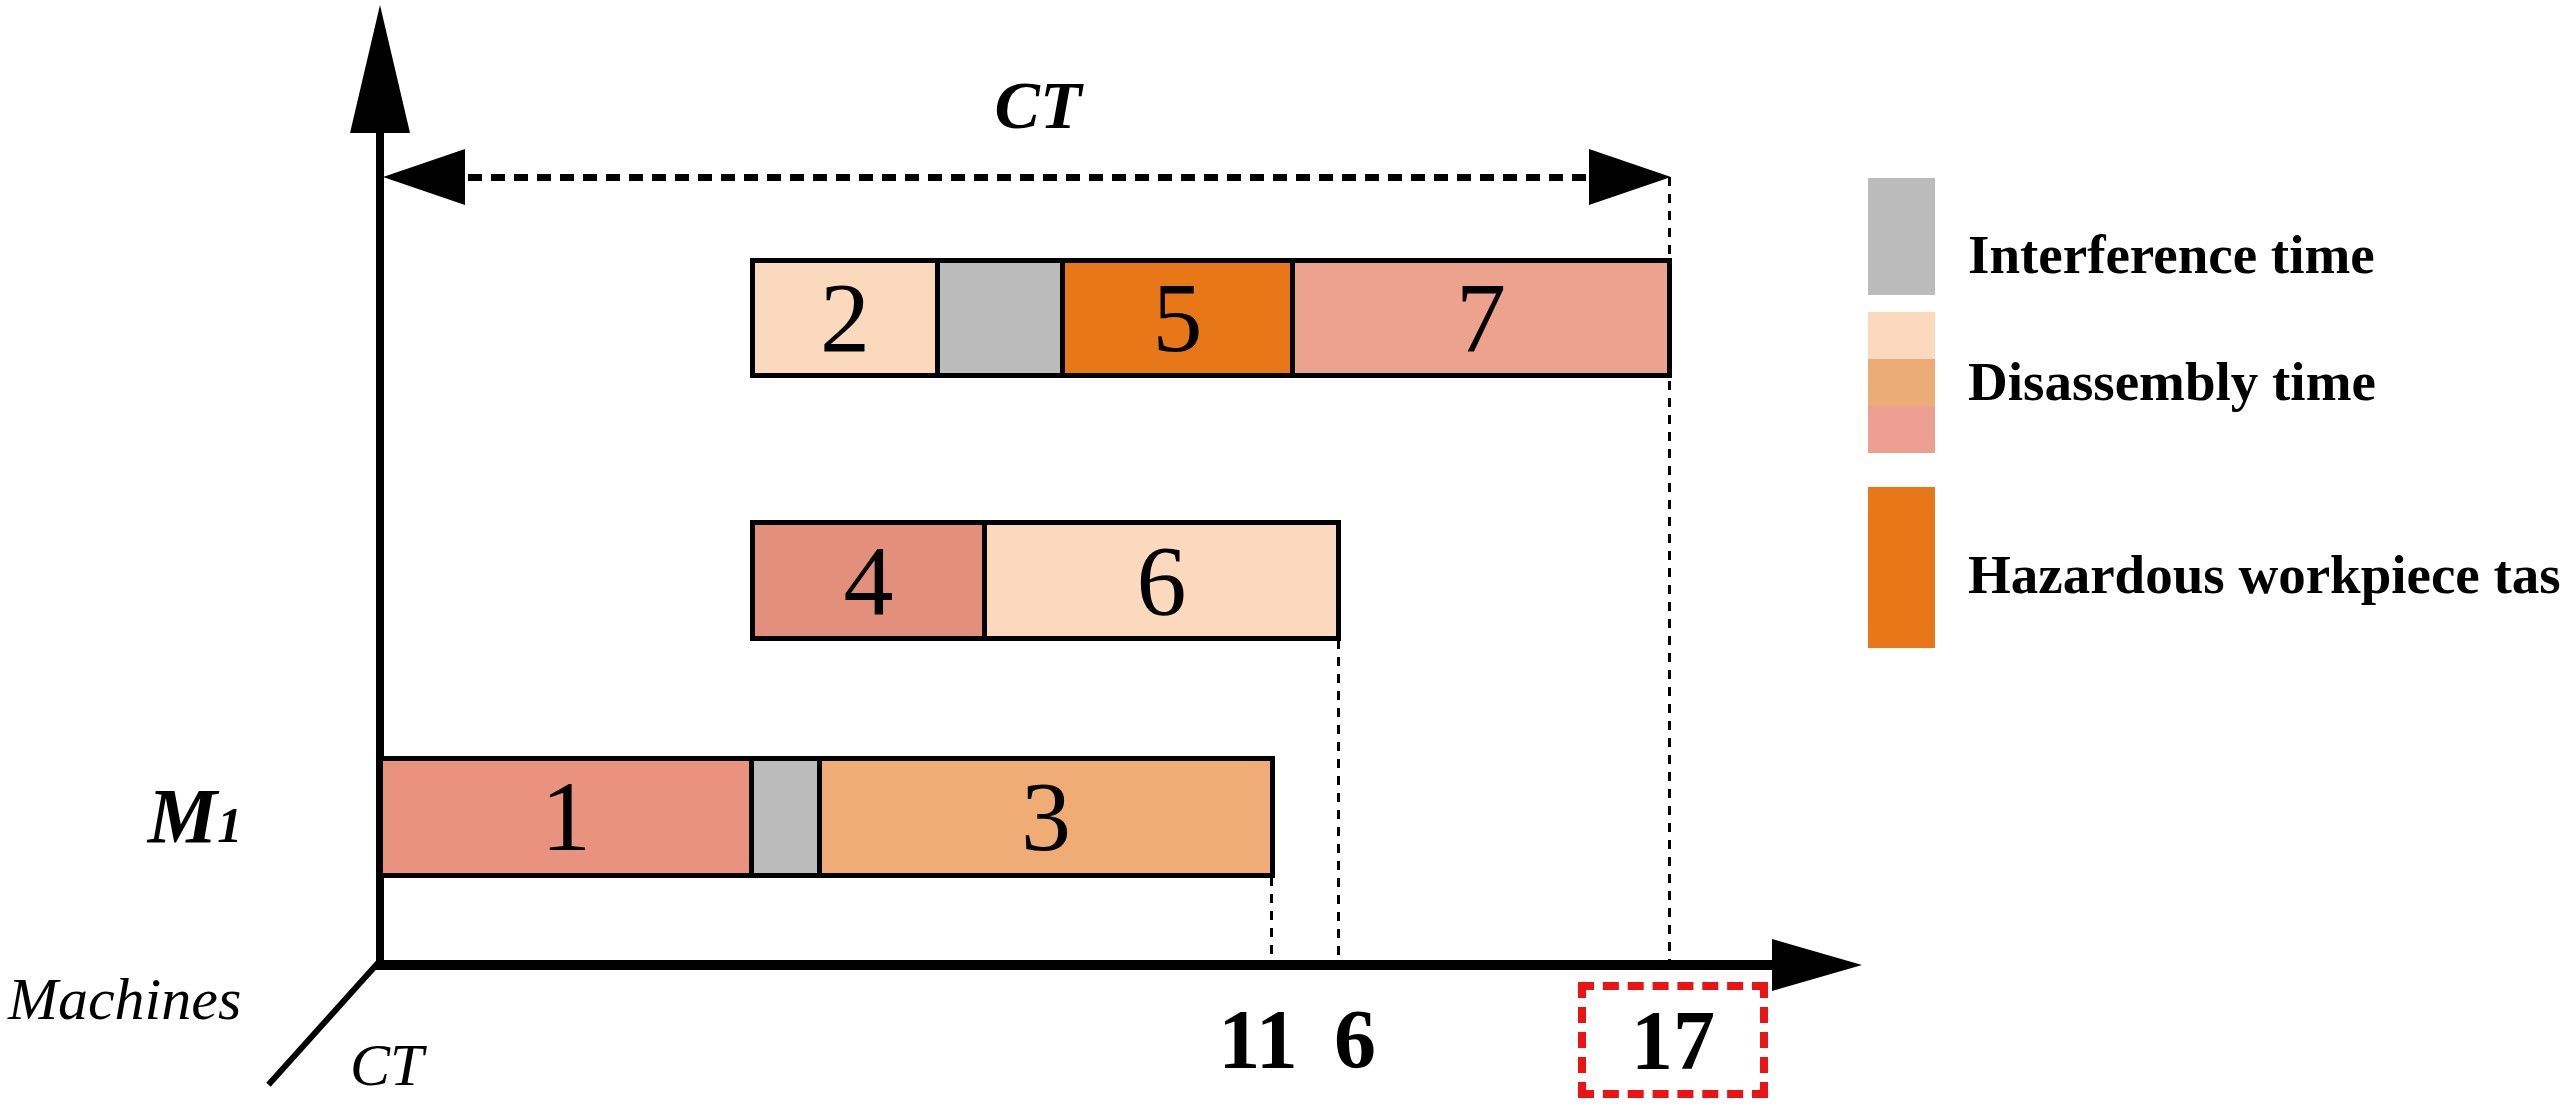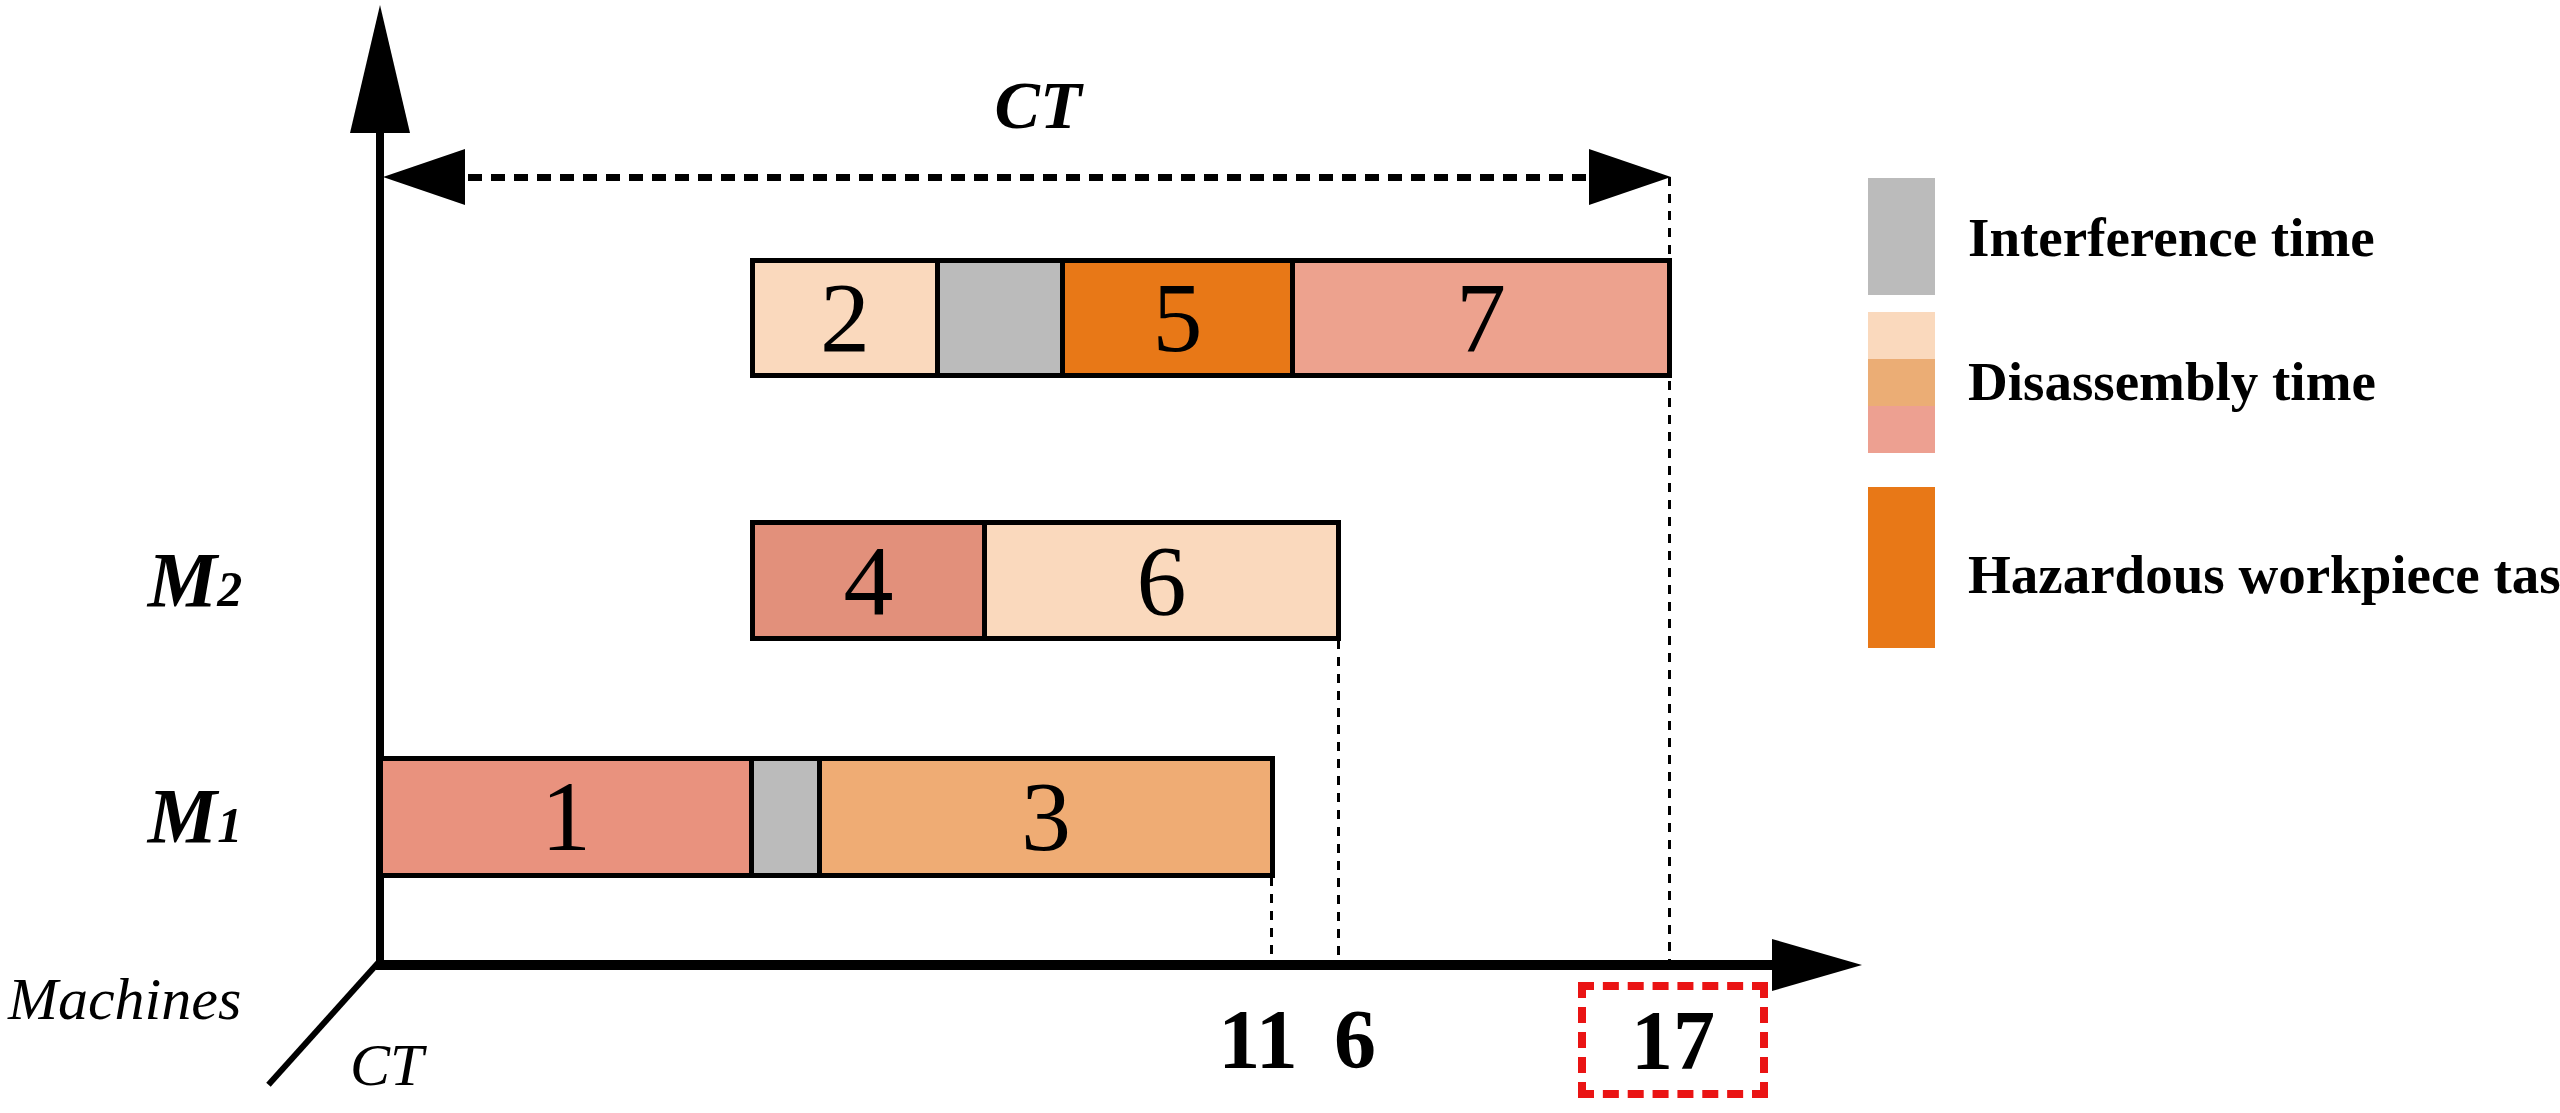--- a/index.html
+++ b/index.html
@@ -79,21 +79,20 @@
   <div class="dotline dot-17"></div>
   <div class="dotline dot-12"></div>
   <div class="dotline dot-11"></div>
 
   <div class="yaxis-line"></div>
   <div class="yaxis-head"></div>
   <div class="xaxis-line"></div>
   <div class="xaxis-head"></div>
   <div class="origin-slash"></div>
 
-  <div class="mlabel" style="top:530px"><span>M</span><span class="msub">2</span></div>
   <div class="mlabel" style="top:766px"><span>M</span><span class="msub">1</span></div>
 
   <div class="seg" style="left: 750px; top: 258px; width: 190px; height: 120px; background-color: rgb(250, 217, 189);">
       <span class="segnum">2</span>
     </div>
   <div class="seg" style="left: 935px; top: 258px; width: 130px; height: 120px; background-color: rgb(187, 187, 187);">
       <span class="segnum"></span>
     </div>
   <div class="seg" style="left: 1060px; top: 258px; width: 235px; height: 120px; background-color: rgb(232, 120, 23);">
       <span class="segnum">5</span>
@@ -122,21 +121,21 @@
   <div class="tick tick-11">11</div>
   <div class="tick tick-12">6</div>
   <div class="ct-result-box">
     <span class="tickval">17</span>
   </div>
 
   <div class="machines-label">Machines</div>
   <div class="ct-bottom-label">CT</div>
 
   <div class="lg-swatch" style="top: 178px; height: 117px; background-color: rgb(187, 187, 187);"></div>
-  <div class="lg-text" style="top:204px">Interference time</div>
+  <div class="lg-text" style="top:221px">Interference time</div>
 
   <div class="lg-swatch" style="top:312px">
     <div class="lg-stack-cell" style="background-color: rgb(250, 217, 189);"></div>
     <div class="lg-stack-cell" style="background-color: rgb(235, 173, 117);"></div>
     <div class="lg-stack-cell" style="background-color: rgb(237, 160, 145);"></div>
   </div>
   <div class="lg-text" style="top:348px">Disassembly time</div>
 
   <div class="lg-swatch" style="top: 487px; height: 161px; background-color: rgb(232, 120, 23);"></div>
   <div class="lg-text" style="top:541px">Hazardous workpiece task</div>

